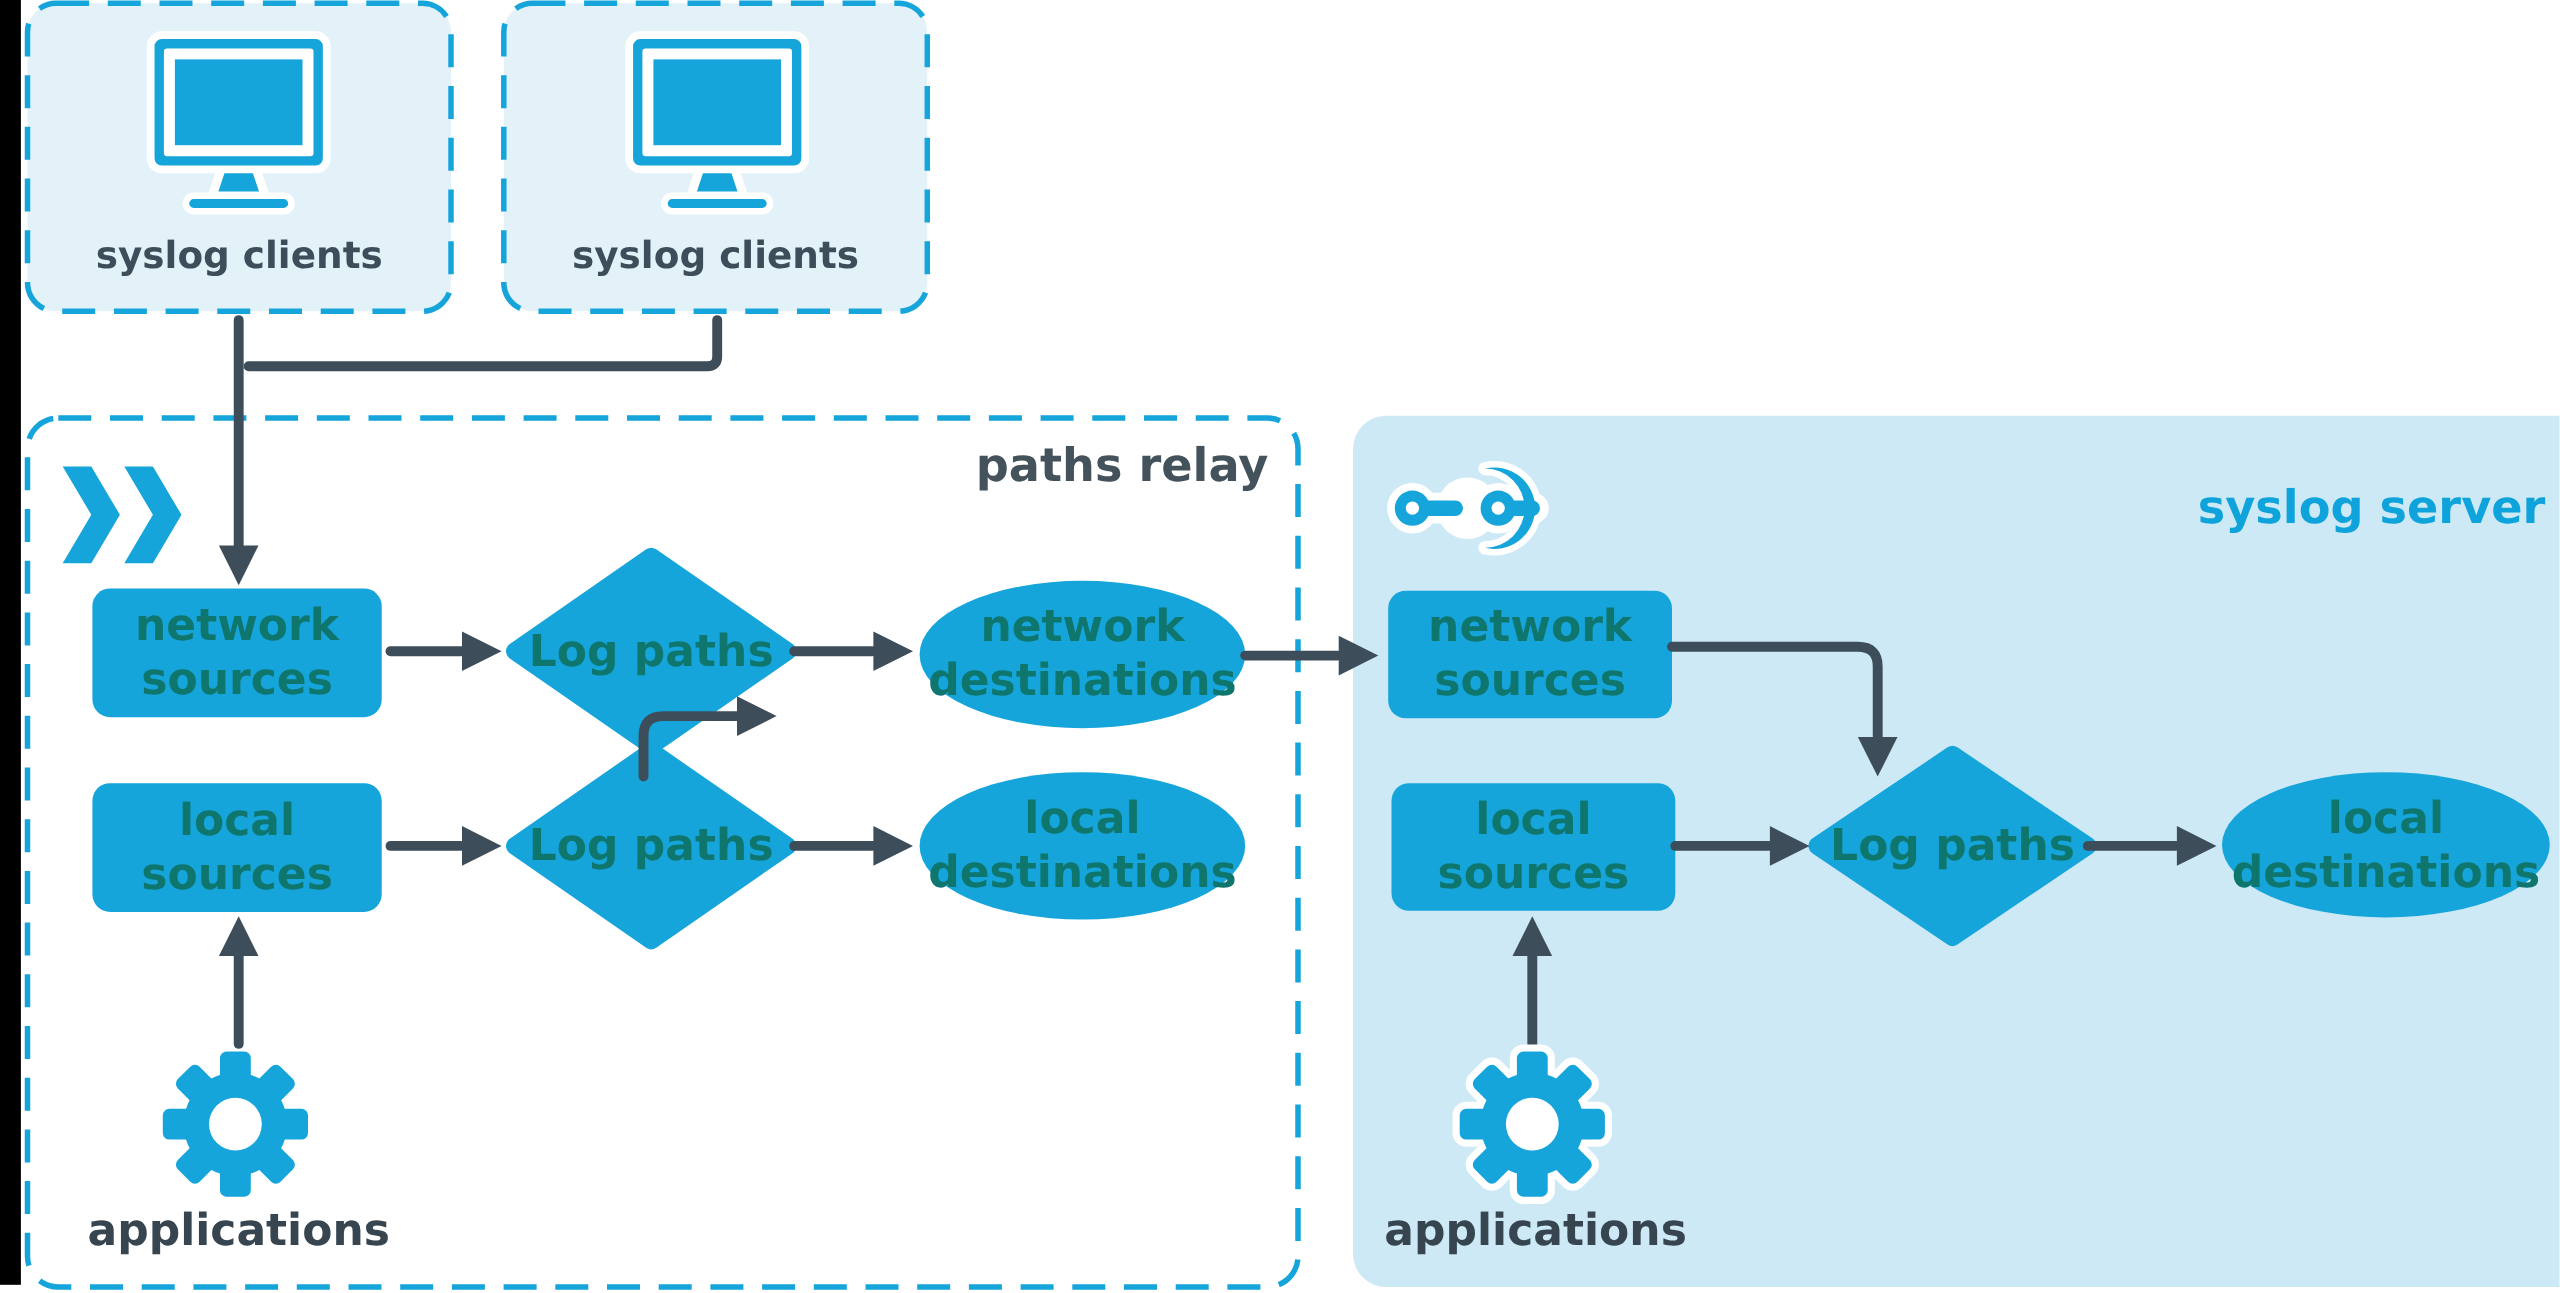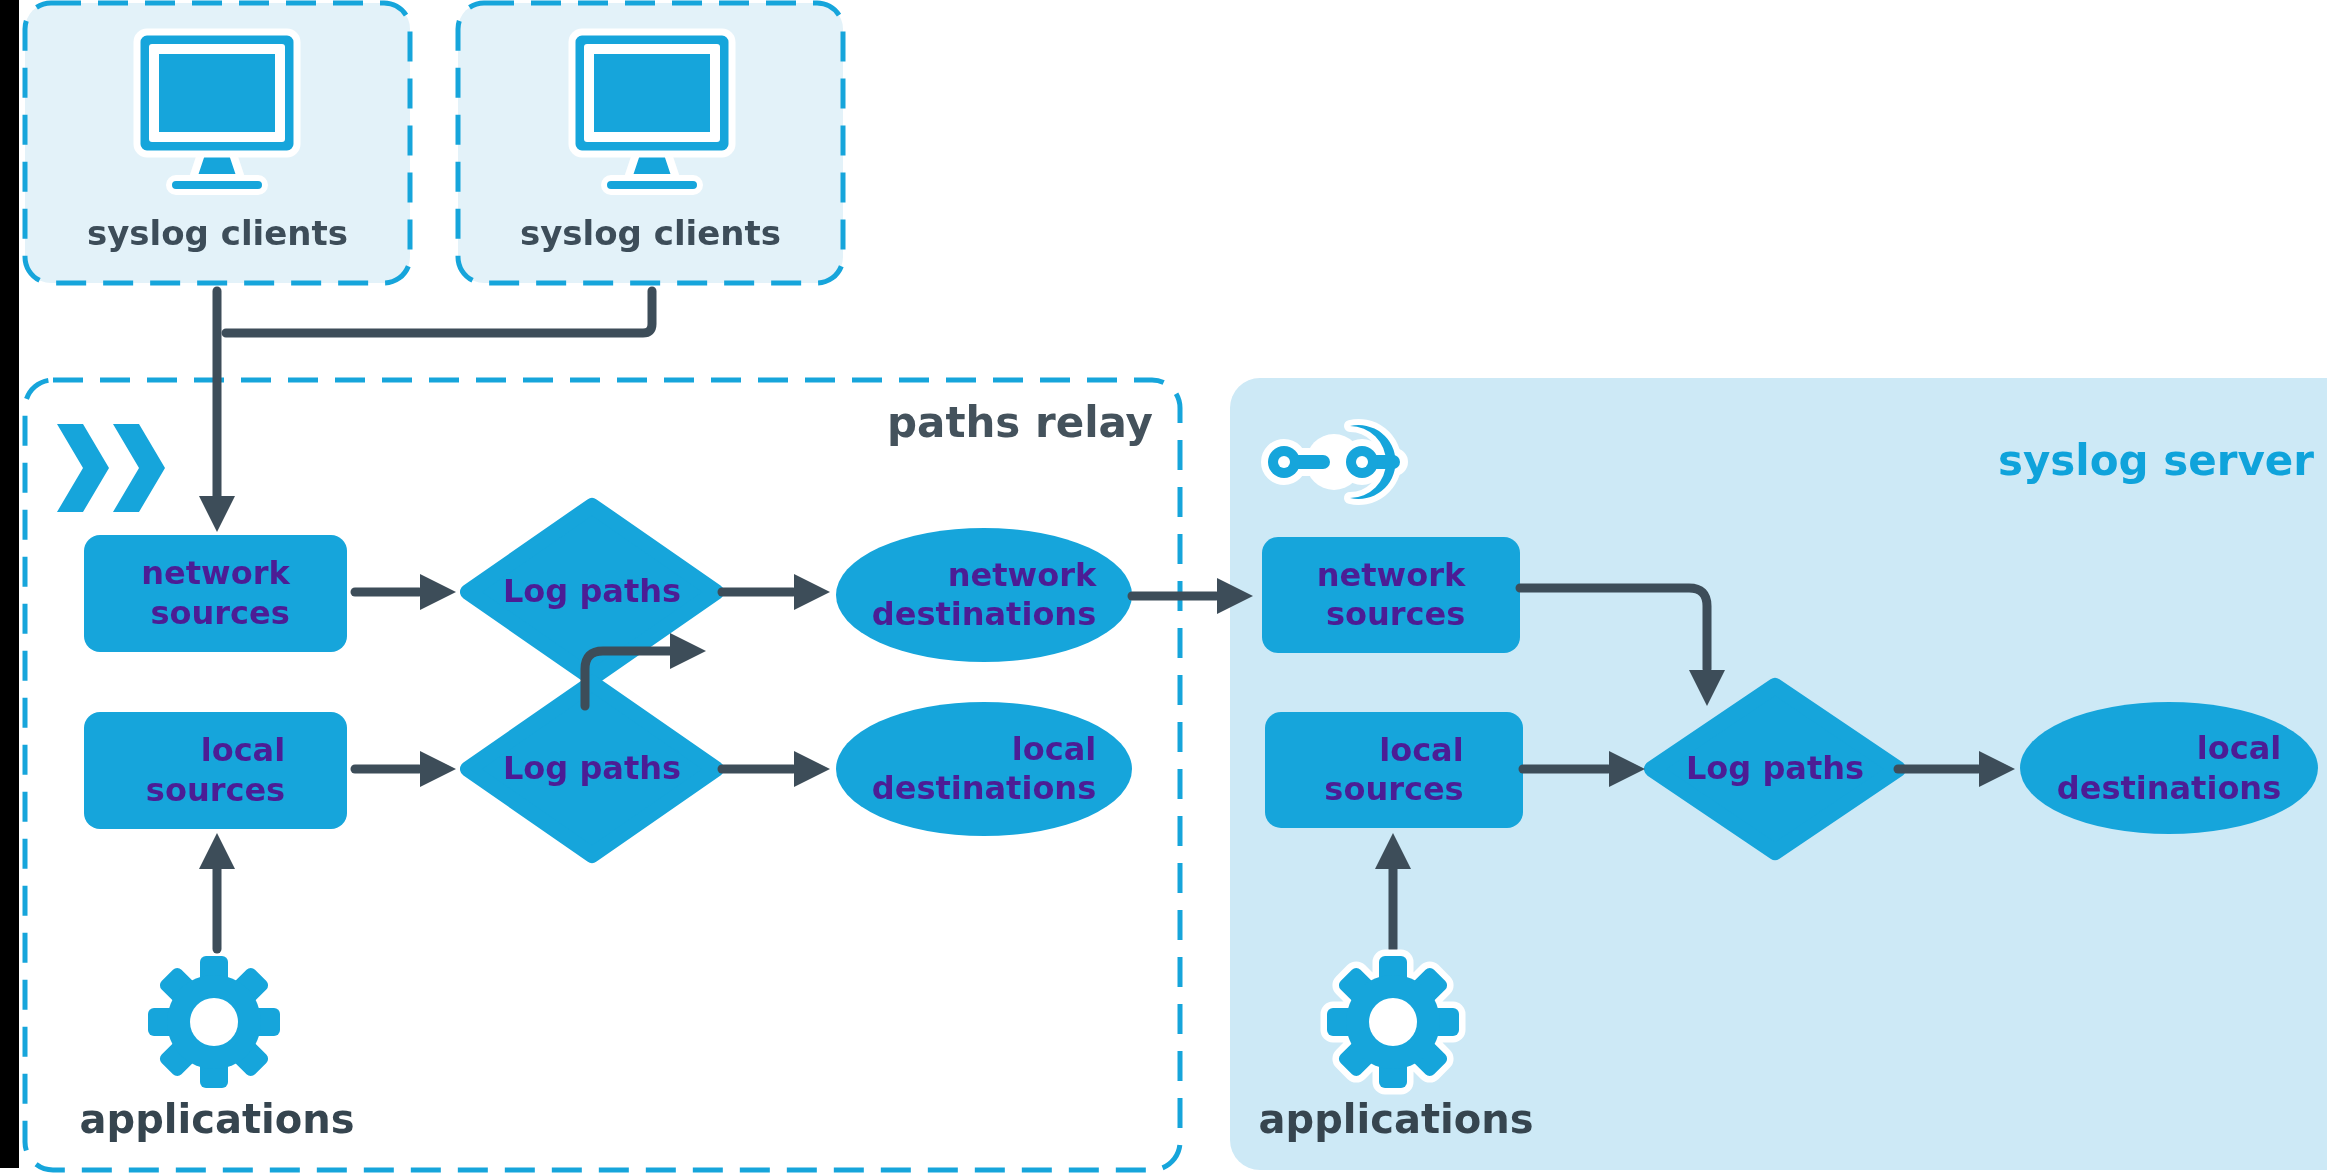--- a/index.html
+++ b/index.html
@@ -14,21 +14,21 @@
   }
   .overlay{position:absolute;left:0;top:0;width:2327px;height:1175px;}
   .lbl{
     position:absolute;
     display:flex;align-items:center;justify-content:center;
     text-align:center;
     white-space:pre-line;
     pointer-events:none;
     line-height:1.22;
   }
-  .lbl.on-shape{color:#4c1d95;font-size:32px;text-align:right;}
+  .lbl.on-shape{color:#0f766e;font-size:40px;}
   .lbl.clients{color:#3D4D59;font-size:34px;}
   .lbl.apps{color:#36454F;font-size:40px;}
   .lbl.panel-title{font-size:42px;justify-content:flex-end;text-align:right;}
   .lbl.relay-title{color:#44525C;}
   .lbl.server-title{color:#0FA3DB;}
   .black-strip{position:absolute;left:0;top:0;width:19px;height:1168px;background:#000000;}
 </style>
 </head>
 <body>
 

